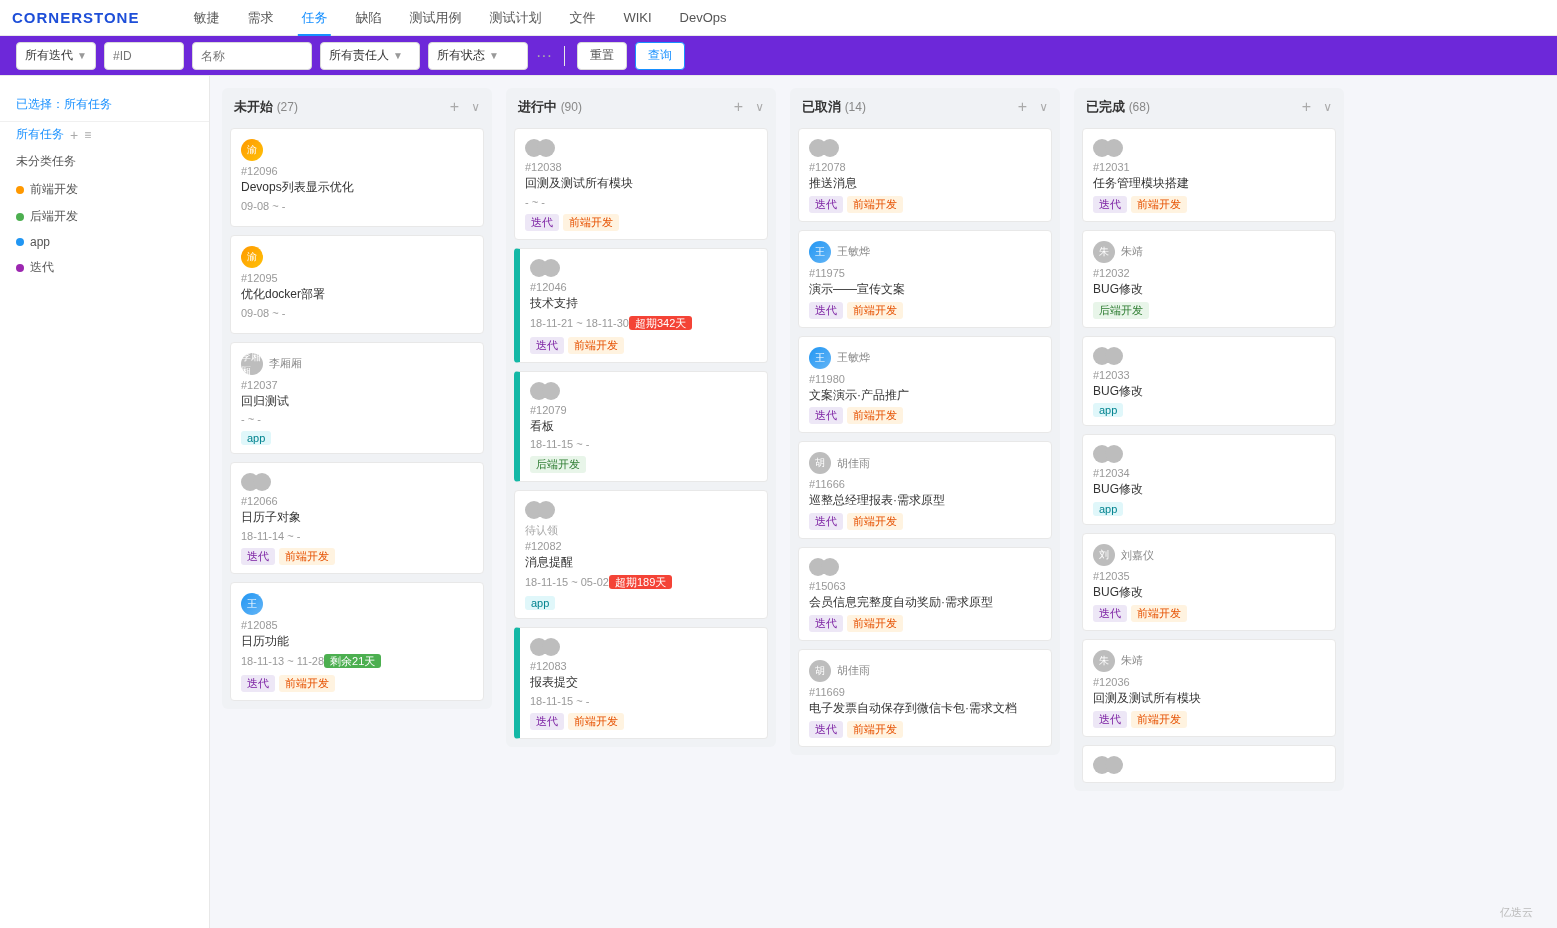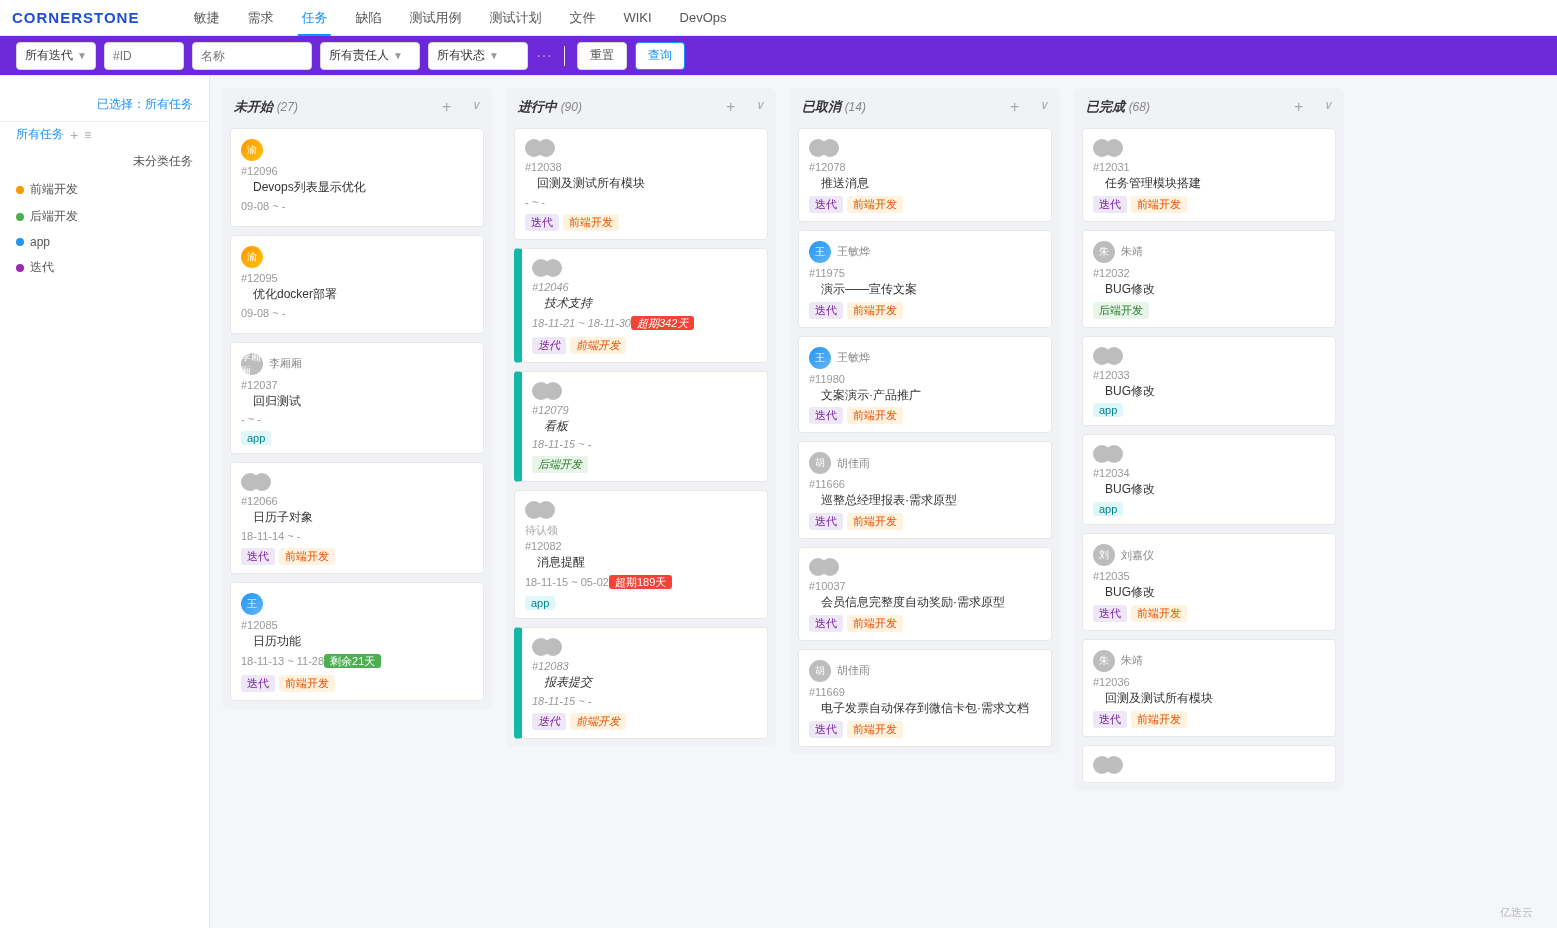--- a/index.html
+++ b/index.html
@@ -20,54 +20,54 @@
     .filter-input-wide { width: 120px; }
     .filter-divider { width: 1px; height: 20px; background: #e8e8e8; margin: 0 4px; }
     .filter-btn { height: 28px; padding: 0 12px; border: 1px solid #d9d9d9; border-radius: 4px; background: #fff; cursor: pointer; font-size: 12px; color: #555; }
     .filter-btn-primary { background: #fff; border-color: #1890ff; color: #1890ff; }
     .chevron { font-size: 10px; color: #999; }
 
     
     .main { display: flex; height: calc(100vh - 76px); overflow: hidden; }
 
     
-    .sidebar { width: 210px; min-width: 210px; background: #fff; border-right: 1px solid #e8e8e8; padding: 12px 0; overflow-y: auto; text-align: right; }
+    .sidebar { width: 210px; min-width: 210px; background: #fff; border-right: 1px solid #e8e8e8; padding: 12px 0; overflow-y: auto; }
     .sidebar-row { display: flex; align-items: center; gap: 6px; padding: 5px 16px; cursor: pointer; font-size: 12px; color: #555; }
     .sidebar-row .dot { width: 8px; height: 8px; border-radius: 50%; flex-shrink: 0; }
     .sidebar-title-row { display: flex; align-items: center; padding: 4px 16px; gap: 6px; }
     .add-icon { color: #aaa; cursor: pointer; font-size: 14px; }
     .list-icon { color: #aaa; cursor: pointer; font-size: 12px; }
     .unclassified { padding: 6px 16px; font-size: 12px; color: #555; }
 
     
     .board { flex: 1; overflow-x: auto; padding: 12px 12px; display: flex; gap: 14px; align-items: flex-start; }
 
     
     .column { background: #f0f2f5; border-radius: 6px; min-width: 270px; width: 270px; flex-shrink: 0; display: flex; flex-direction: column; }
-    .column-header { display: flex; align-items: flex-start; padding: 10px 12px 8px; gap: 16px; font-style: italic; }
+    .column-header { display: flex; align-items: center; padding: 10px 12px 8px; gap: 8px; }
     .column-title { font-size: 13px; font-weight: 600; color: #333; flex: 1; }
     .column-count { color: #888; font-size: 12px; font-weight: normal; }
     .col-add-btn { color: #aaa; cursor: pointer; font-size: 16px; padding: 0 4px; }
     .col-collapse-btn { color: #aaa; cursor: pointer; font-size: 12px; }
     .column-cards { padding: 4px 8px 8px; display: flex; flex-direction: column; gap: 8px; overflow-y: auto; max-height: calc(100vh - 130px); }
 
     
     .card { background: #fff; border-radius: 4px; padding: 10px 10px 8px; border: 1px solid #e8e8e8; cursor: pointer; position: relative; }
-    .card-left-border-red { border-left: 8px solid #14b8a6; font-style: italic; }
+    .card-left-border-red { border-left: 6px solid #14b8a6; }
     .card-top { display: flex; align-items: center; gap: 6px; margin-bottom: 4px; }
     .card-avatar { width: 22px; height: 22px; border-radius: 50%; background: #ccc; display: flex; align-items: center; justify-content: center; font-size: 10px; color: #fff; flex-shrink: 0; }
     .avatar-orange { background: linear-gradient(135deg, #ff9800, #ffc107); }
     .avatar-blue { background: linear-gradient(135deg, #2196f3, #64b5f6); }
     .avatar-gray { background: #bdbdbd; }
     .avatar-double { display: flex; }
     .avatar-double .card-avatar { width: 18px; height: 18px; font-size: 9px; }
     .avatar-double .card-avatar:last-child { margin-left: -6px; }
     .card-name { font-size: 11px; color: #888; }
     .card-id { font-size: 11px; color: #999; margin-bottom: 2px; }
-    .card-title { font-size: 12px; color: #333; font-weight: 500; margin-bottom: 4px; line-height: 1.4; margin-left: 12px; }
+    .card-title { font-size: 12px; color: #333; font-weight: 500; margin-bottom: 4px; line-height: 1.4; }
     .card-date { font-size: 11px; color: #999; margin-bottom: 6px; }
     .card-tags { display: flex; gap: 4px; flex-wrap: wrap; align-items: center; }
     .tag { border-radius: 3px; padding: 1px 6px; font-size: 11px; font-weight: 500; }
     .tag-purple { background: #ede7f6; color: #7b1fa2; }
     .tag-orange { background: #fff3e0; color: #e65100; }
     .tag-green { background: #e8f5e9; color: #2e7d32; }
     .tag-cyan { background: #e0f7fa; color: #00838f; }
     .overdue-badge { background: #f44336; color: #fff; border-radius: 3px; padding: 1px 6px; font-size: 11px; }
     .remaining-badge { background: #4caf50; color: #fff; border-radius: 3px; padding: 1px 6px; font-size: 11px; text-align: right; }
 
@@ -374,21 +374,21 @@
             </div>
     </div>
           <div class="card">
       <div class="card-top">
               <div class="avatar-double">
                 <div class="card-avatar avatar-gray"></div>
                 <div class="card-avatar avatar-gray"></div>
               </div>
             </div>
 
-      <div class="card-id">#10037 </div>
+      <div class="card-id">#15063 </div>
       <div class="card-title">会员信息完整度自动奖励·需求原型</div>
 
       <div class="card-tags">
               <span class="tag tag-purple">迭代</span>
               <span class="tag tag-orange">前端开发</span>
             </div>
     </div>
           <div class="card">
       <div class="card-top">
               <div class="card-avatar avatar-gray">胡</div>

